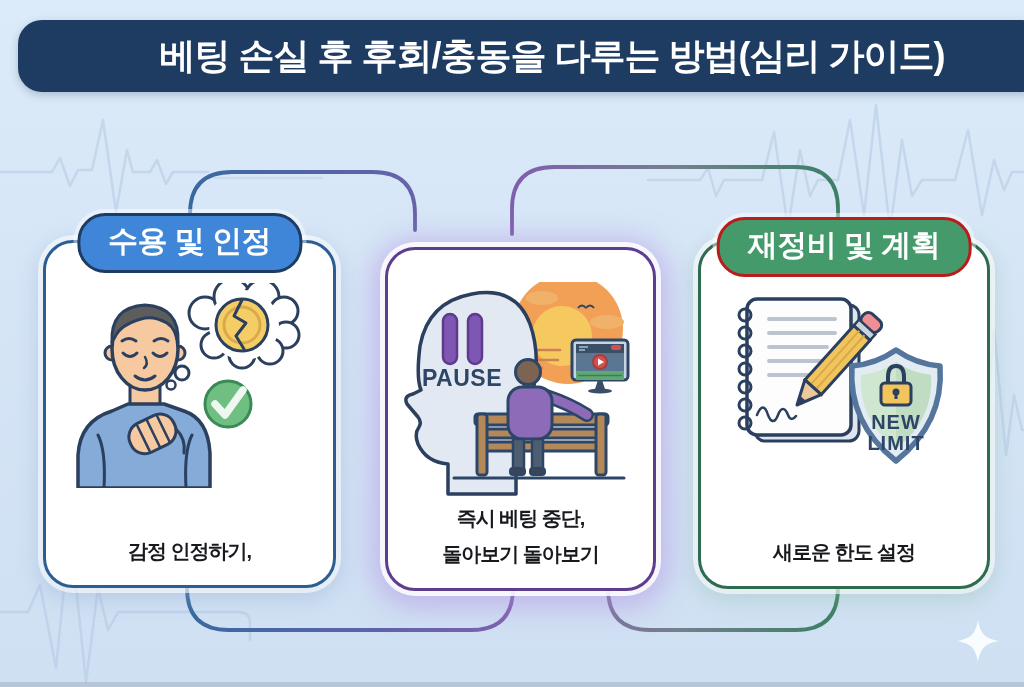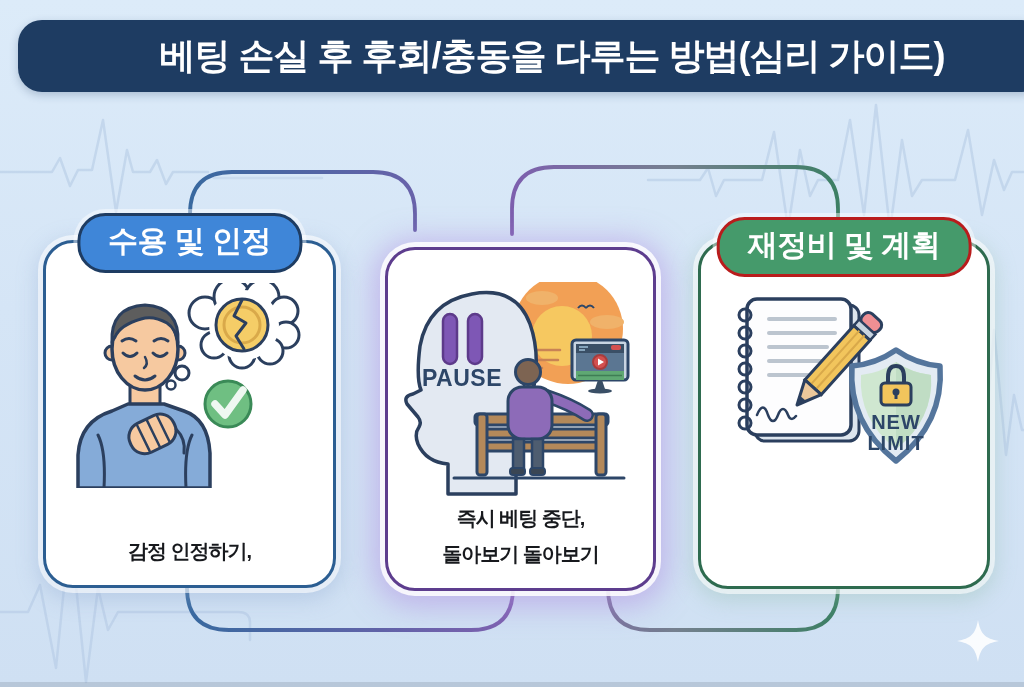--- a/index.html
+++ b/index.html
@@ -245,17 +245,18 @@
           <path d="M 171 97 V 90 Q 171 79 179 79 Q 187 79 187 90 V 97" fill="none" stroke="#2b3f5e" stroke-width="4"></path>
           <rect x="164" y="96" width="30" height="22" rx="4" fill="#f2c55c" stroke="#2b3f5e" stroke-width="3"></rect>
           <circle cx="179" cy="105" r="3.5" fill="#2b3f5e"></circle>
           <rect x="177.5" y="106" width="3" height="6" fill="#2b3f5e"></rect>
         </g>
         <text class="svg-label" x="179" y="142" font-size="20" text-anchor="middle" letter-spacing="1">NEW</text>
         <text class="svg-label" x="179" y="163" font-size="20" text-anchor="middle" letter-spacing="1">LIMIT</text>
       </g>
     </svg>
     <div class="caption">
+      <div>새로운 한도 설정</div>
     </div>
   </section>
 
   <div class="bottom-strip"></div>
 </div>
 
 </body></html>

